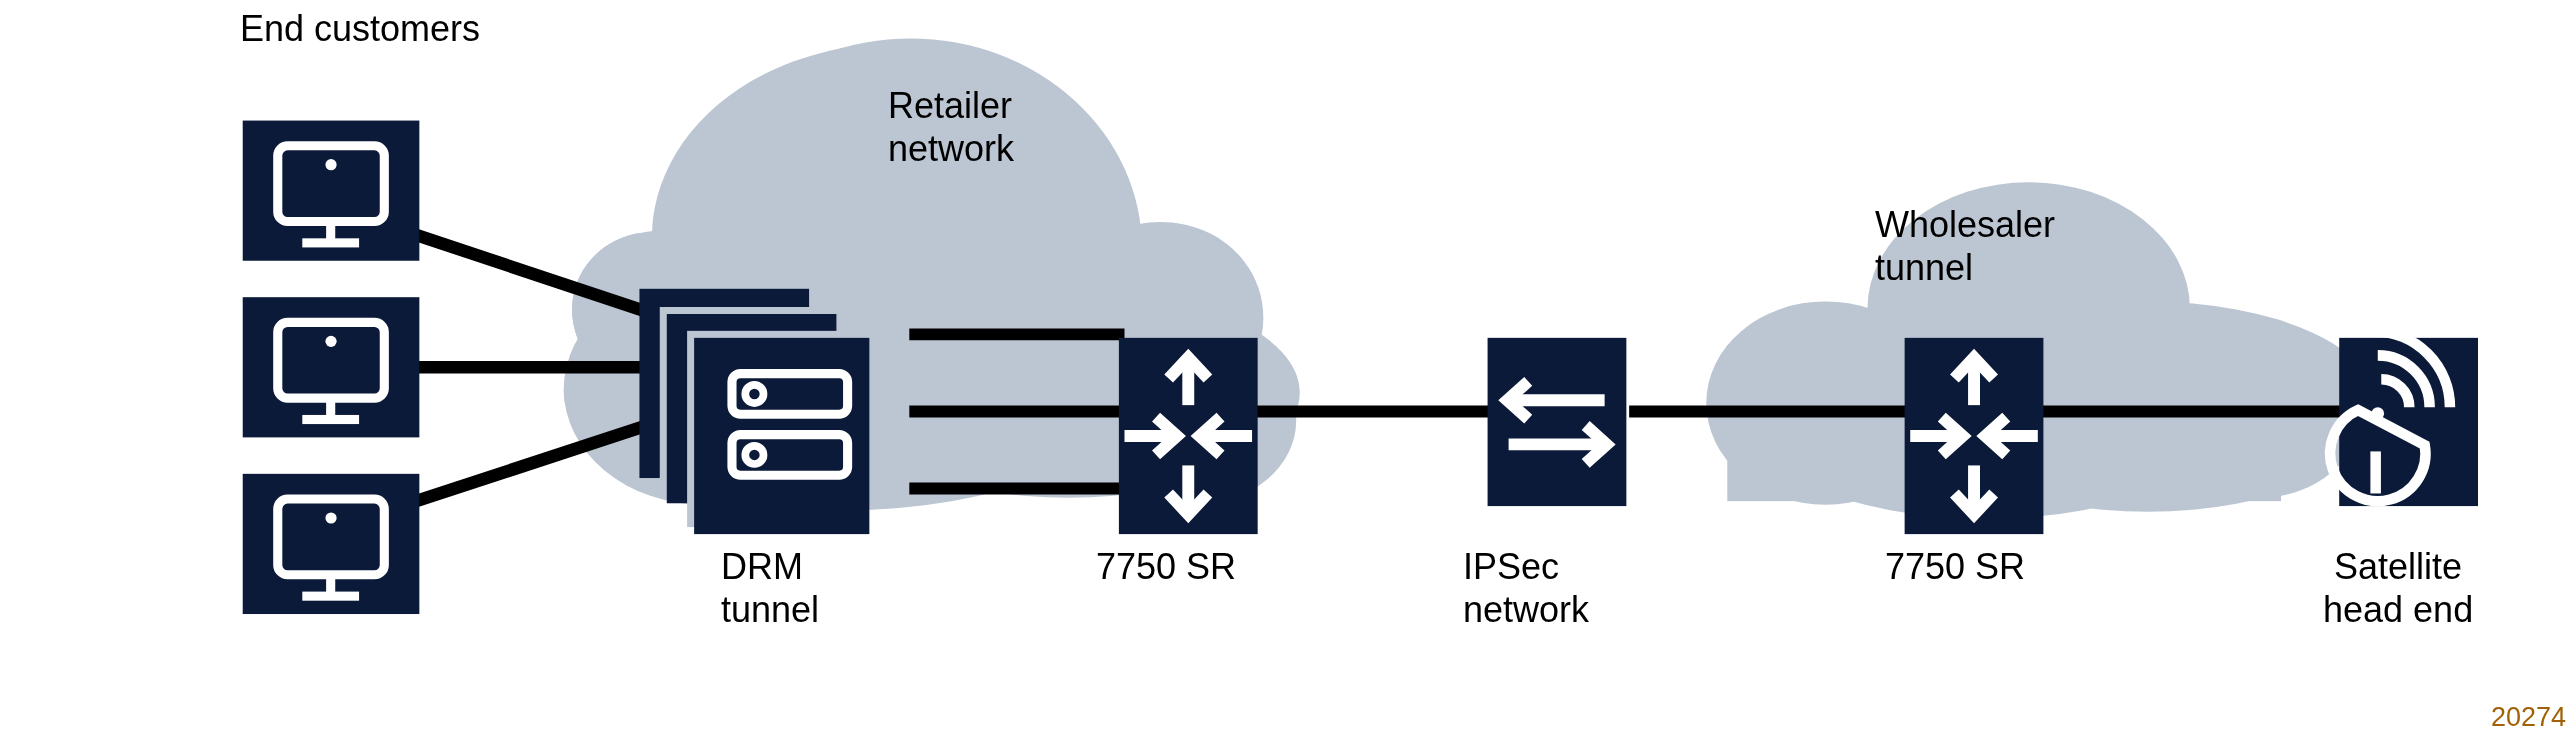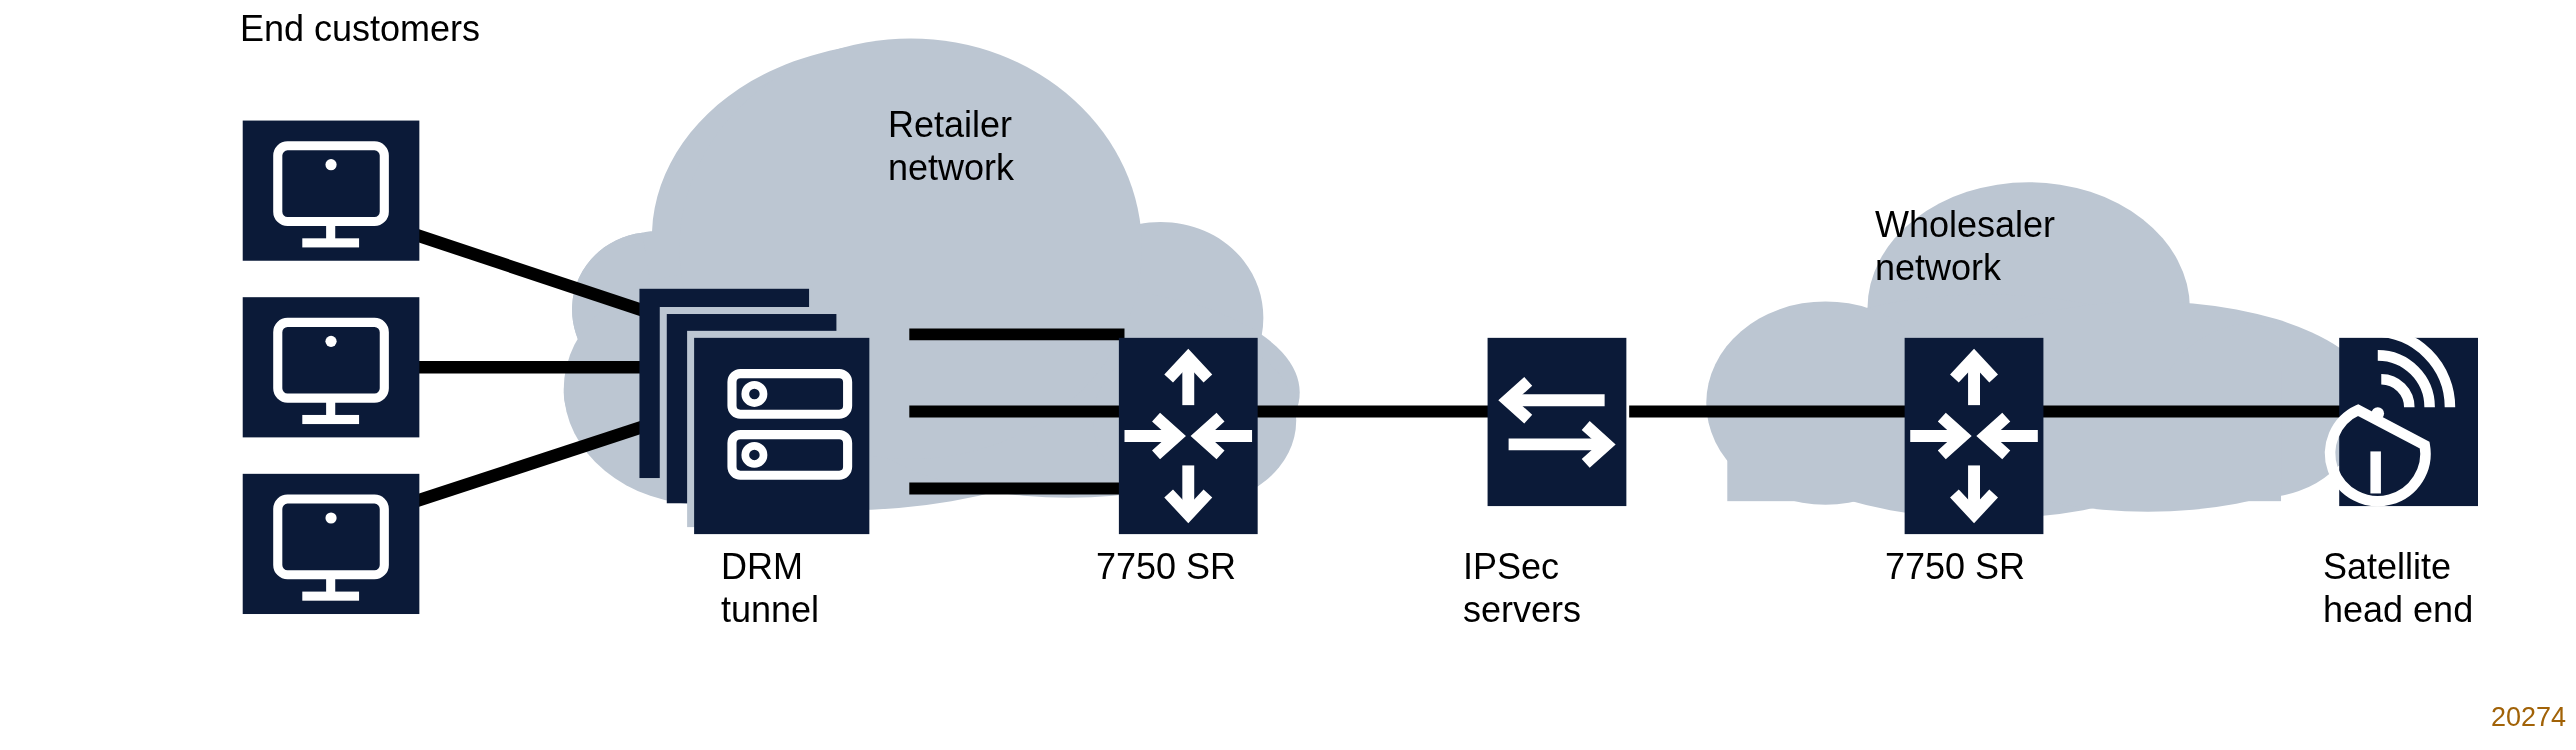--- a/index.html
+++ b/index.html
@@ -28,27 +28,27 @@
   .dlabel {
     position: absolute;
     color: #000000;
     font-family: "Liberation Sans", sans-serif;
     font-size: 36px;
     line-height: 43px;
     white-space: pre-line;
     letter-spacing: 0px;
   }
   #label-end-customers { left: 209px; top: 7px; }
-  #label-retailer-network { left: 857px; top: 103px; }
+  #label-retailer-network { left: 857px; top: 84px; }
   #label-wholesaler-network { left: 1844px; top: 203px; }
   #label-drm-servers { left: 690px; top: 545px; }
   #label-7750-sr-retailer { left: 1065px; top: 545px; }
   #label-ipsec-tunnel { left: 1432px; top: 545px; }
   #label-7750-sr-wholesaler { left: 1854px; top: 545px; }
-  #label-satellite-head-end { left: 2292px; top: 545px; }
+  #label-satellite-head-end { left: 2292px; top: 545px; text-align: center; }
   #figure-number {
     position: absolute;
     left: 2460px;
     top: 702px;
     font-size: 27px;
     line-height: 31px;
     color: #a16207;
   }
 </style>
 </head>
@@ -200,29 +200,29 @@
     </g>
 
   </svg>
 
   <div class="dlabel" id="label-end-customers">End customers</div>
 
   <div class="dlabel" id="label-retailer-network">Retailer
 network</div>
 
   <div class="dlabel" id="label-wholesaler-network">Wholesaler
-network</div>
+tunnel</div>
 
   <div class="dlabel" id="label-drm-servers">DRM
 tunnel</div>
 
   <div class="dlabel" id="label-7750-sr-retailer">7750 SR</div>
 
   <div class="dlabel" id="label-ipsec-tunnel">IPSec
-servers</div>
+network</div>
 
   <div class="dlabel" id="label-7750-sr-wholesaler">7750 SR</div>
 
   <div class="dlabel" id="label-satellite-head-end">Satellite
 head end</div>
 
   <div id="figure-number">20274</div>
 
 </div>
 

